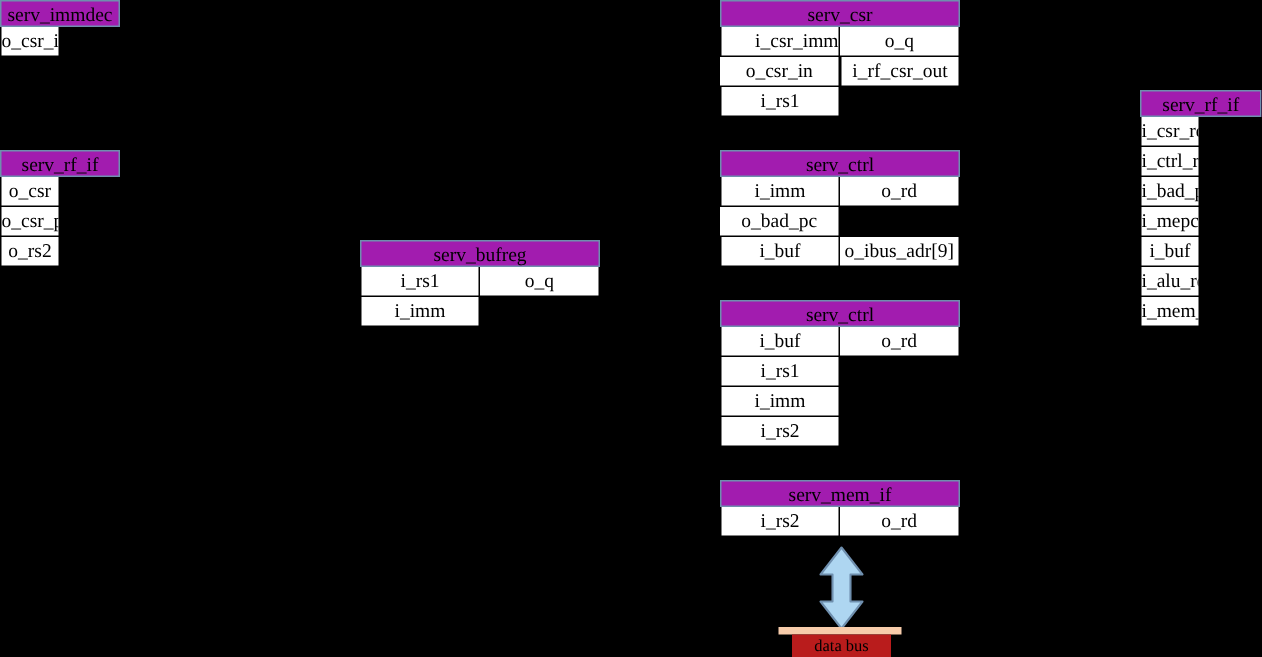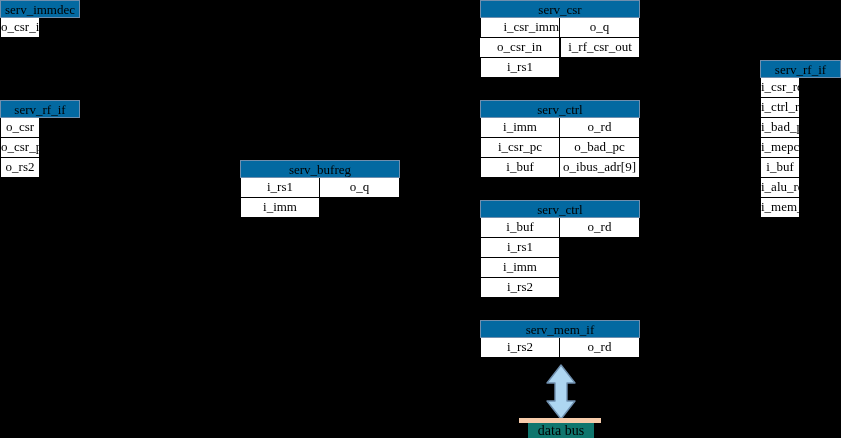--- a/index.html
+++ b/index.html
@@ -3,21 +3,21 @@
 <meta charset="utf-8">
 <style>
   html,body{margin:0;padding:0;background:#000;}
   body{
     width:841px;height:438px;position:relative;overflow:hidden;
     font-family:"Liberation Serif","DejaVu Serif",serif;
     background:#000;color:#000;
   }
   .module{position:absolute;}
   .mod-header{
-    background:#0369a1;
+    background:#a21caf;
     border:1px solid #6f8fae;
     font-size:13px;
     line-height:18px;
     height:18px;
     text-align:center;
     white-space:nowrap;
     overflow:visible;
     box-sizing:border-box;
     color:#000;
   }
@@ -45,23 +45,23 @@
 
   
   #databus-group{position:absolute;}
   .bus-bar{
     position:absolute;
     background:#f7ccab;
     height:5px;
   }
   .bus-label{
     position:absolute;
-    background:#0f766e;
+    background:#b91c1c;
     border:none;
-    font-size:14px;
+    font-size:11px;
     line-height:16px;
     text-align:center;
     white-space:nowrap;
     color:#000;
   }
   svg.arrow{position:absolute;display:block;}
 </style>
 </head>
 <body>
 
@@ -108,21 +108,20 @@
         <div class="cell left solo" style="width: 80px; border-right: 1px solid rgb(0, 0, 0);">i_rs1</div>
       </div>
     </div>
     <div class="module" style="left: 480px; top: 100px; width: 160px;">
       <div class="mod-header">serv_ctrl</div>
       <div class="mod-row">
         <div class="cell left" style="width: 80px;">i_imm</div>
         <div class="cell right clip" style="width: 80px;">o_rd</div>
       </div>
       <div class="mod-row">
-        <div class="cell left" style="width: 80px;">i_csr_pc</div>
         <div class="cell right clip" style="width: 80px;">o_bad_pc</div>
       </div>
       <div class="mod-row">
         <div class="cell left" style="width: 80px;">i_buf</div>
         <div class="cell right clip" style="width: 80px;">o_ibus_adr[9]</div>
       </div>
     </div>
     <div class="module" style="left: 480px; top: 200px; width: 160px;">
       <div class="mod-header">serv_ctrl</div>
       <div class="mod-row">

